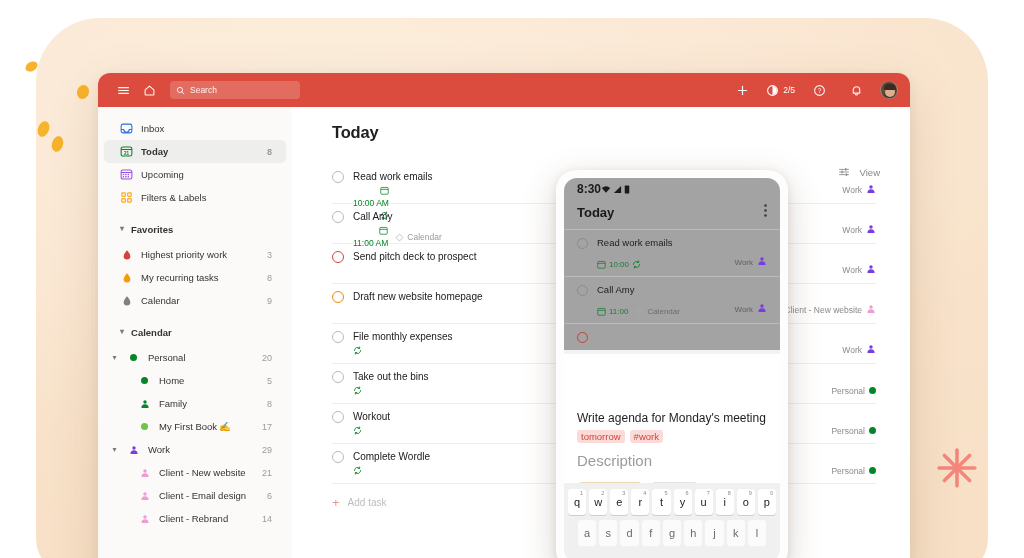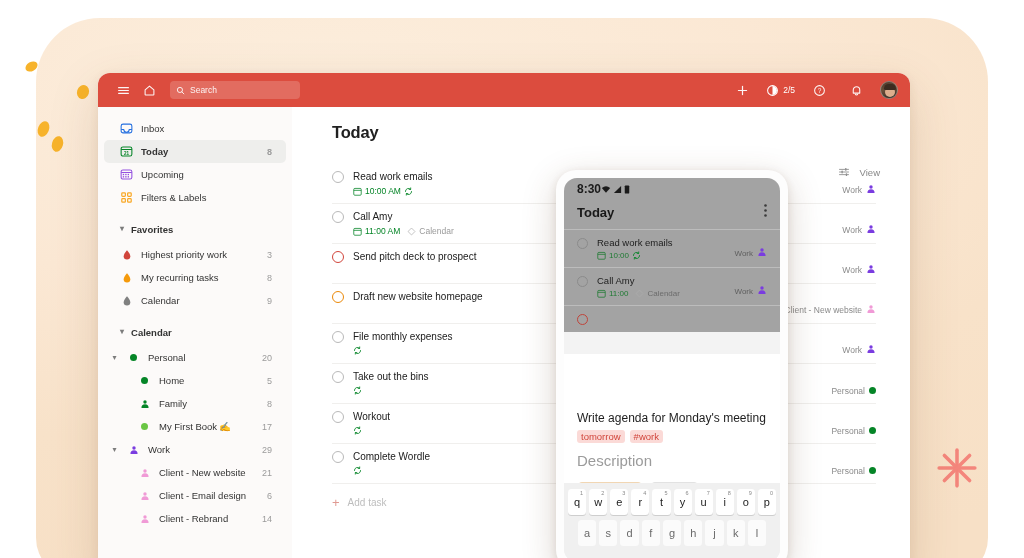--- a/index.html
+++ b/index.html
@@ -172,21 +172,21 @@
   .ck {
     width: 12px; height: 12px; border-radius: 50%;
     border: 1.4px solid #b9b9b9;
     margin-right: 9px; margin-top: 1px; flex: 0 0 12px;
   }
   .ck.p1 { border-color: #d1453b; }
   .ck.p3 { border-color: #eb8909; }
   .t-main { flex: 1; }
   .t-title { font-size: 10px; color: #202020; line-height: 13px; }
   .t-meta { margin-top: 3px; display: flex; align-items: center; gap: 7px; font-size: 8.5px; }
-  .t-date { color: #058527; display: flex; align-items: flex-end; gap: 3px; }
+  .t-date { color: #058527; display: flex; align-items: flex-end; gap: 3px; flex-direction: column; }
   .t-src  { color: #9a9a9a; display: flex; align-items: center; gap: 3px; }
   .t-proj {
     position: absolute; right: 0; bottom: 7px;
     display: flex; align-items: center; gap: 4px;
     font-size: 8.5px; color: #8a8a8a; white-space: nowrap;
   }
   .add-task {
     margin-top: 12px;
     display: flex; align-items: center; gap: 8px;
     color: #bdbdbd; font-size: 10px;
@@ -225,21 +225,21 @@
   }
   .ph-task {
     position: relative;
     padding: 7px 13px 7px 13px;
     border-top: 1px solid rgba(255,255,255,.28);
     display: flex; align-items: flex-start;
   }
   .ph-ck { width:11px;height:11px;border-radius:50%;border:1.3px solid #8b8b8b;margin-right:9px;margin-top:1px;flex:0 0 11px;}
   .ph-ck.p1 { border-color:#c0443a; }
   .ph-t-title { font-size:9.5px; color:#1d1d1d; }
-  .ph-t-meta { margin-top:3px; display:flex; align-items:center; gap:7px; font-size:8px; }
+  .ph-t-meta { margin-top:12px; display:flex; align-items:center; gap:7px; font-size:8px; }
   .ph-date { color:#1e7a32; display:flex;align-items:center;gap:3px;}
   .ph-src { color:#6c6c6c; display:flex;align-items:center;gap:3px;}
   .ph-proj { position:absolute; right:13px; bottom:8px; display:flex;align-items:center;gap:4px;font-size:8px;color:#5f5f5f;}
 
   .compose {
     position: absolute; left: 0; right: 0; top: 176px;
     background: #fff;
     padding: 11px 13px 9px 13px;
   }
   .cmp-title { font-size: 12px; color: #1d1d1d; margin-top: 46px; }

